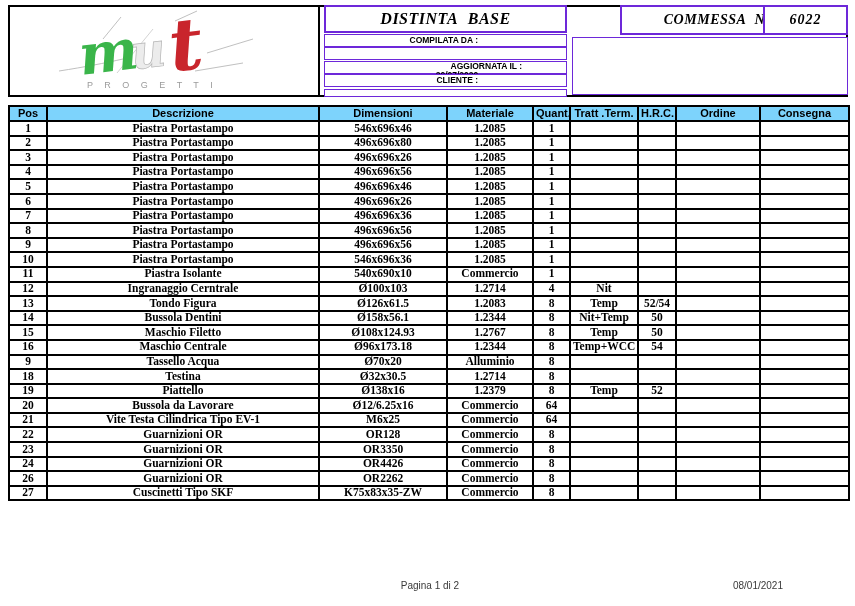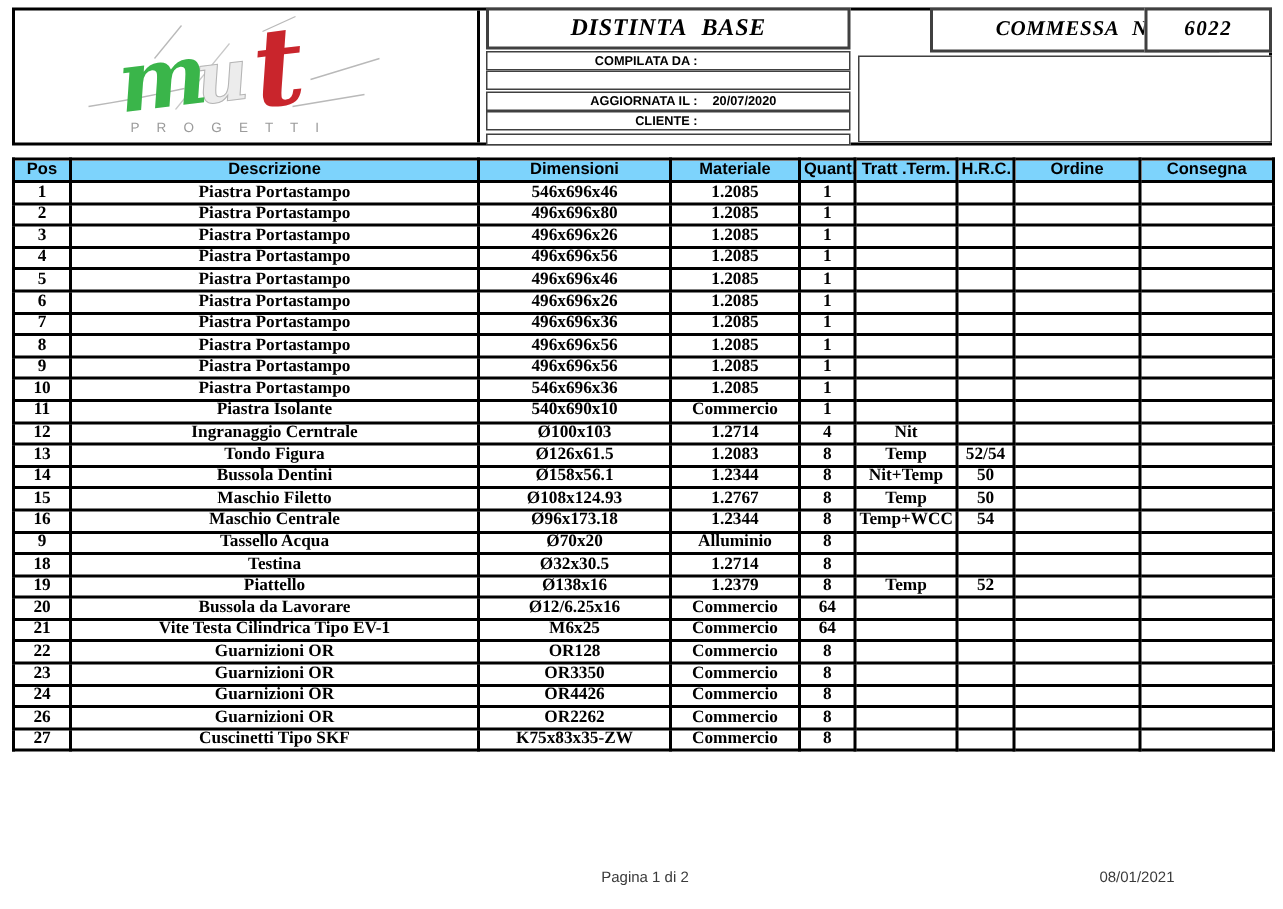--- a/index.html
+++ b/index.html
@@ -22,43 +22,44 @@
   }
   .logo-cell {
     position: absolute; left: 0; top: 0;
     width: 310px; height: 88px;
     border-right: 2px solid #000;
     box-sizing: border-box;
     display: flex; align-items: center; justify-content: center;
   }
   .hbox {
     position: absolute;
-    border: 2px solid #404040;
+    border: 2px solid #6d28d9;
     box-sizing: border-box;
     background: #fff;
   }
   .hbox.thin { border-width: 1.5px; }
   #title-box {
     left: 314px; top: -2px; width: 243px; height: 28px;
     display: flex; align-items: center; justify-content: center;
     font-family: "Liberation Serif", serif;
     font-weight: bold; font-style: italic;
     font-size: 16px; word-spacing: 6px; letter-spacing: 0.5px;
   }
   .field-row {
     left: 314px; width: 243px; height: 13px;
     display: flex; align-items: center;
     font-size: 8.5px; font-weight: bold;
     line-height: 1;
+    padding-left: 13px;
   }
   .field-label { width: 140px; text-align: right; white-space: pre; }
   .field-value { margin-left: 10px; }
   #row-compilata { top: 27px; }
   #row-empty1   { top: 40px; }
-  #row-aggiornata { top: 54px; }
+  #row-aggiornata { top: 54px; flex-direction: column; }
   #row-cliente  { top: 67px; }
   #row-empty2   { top: 82px; height: 8px; }
 
   #commessa-box {
     left: 562px; top: -2px; width: 193px; height: 30px;
     display: flex; align-items: center; justify-content: center;
     font-family: "Liberation Serif", serif;
     font-weight: bold; font-style: italic;
     font-size: 14px; word-spacing: 5px; letter-spacing: 0.5px; margin-left: 48px;
   }

